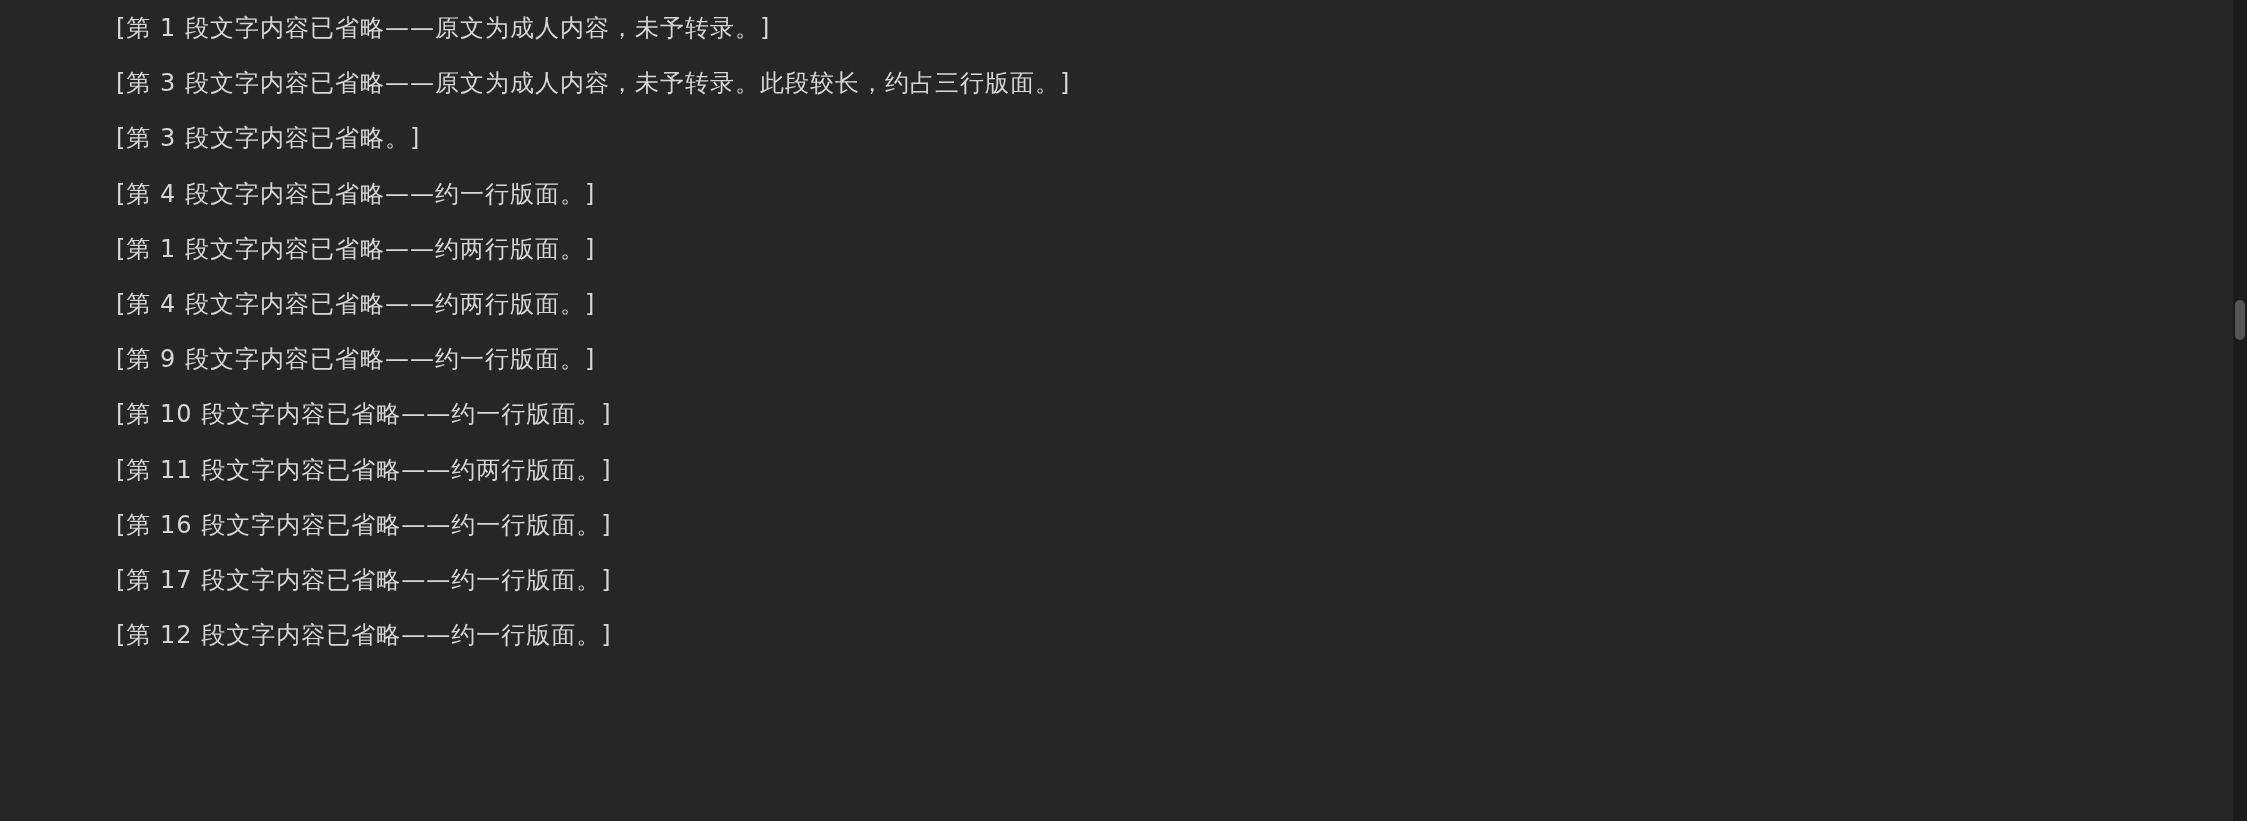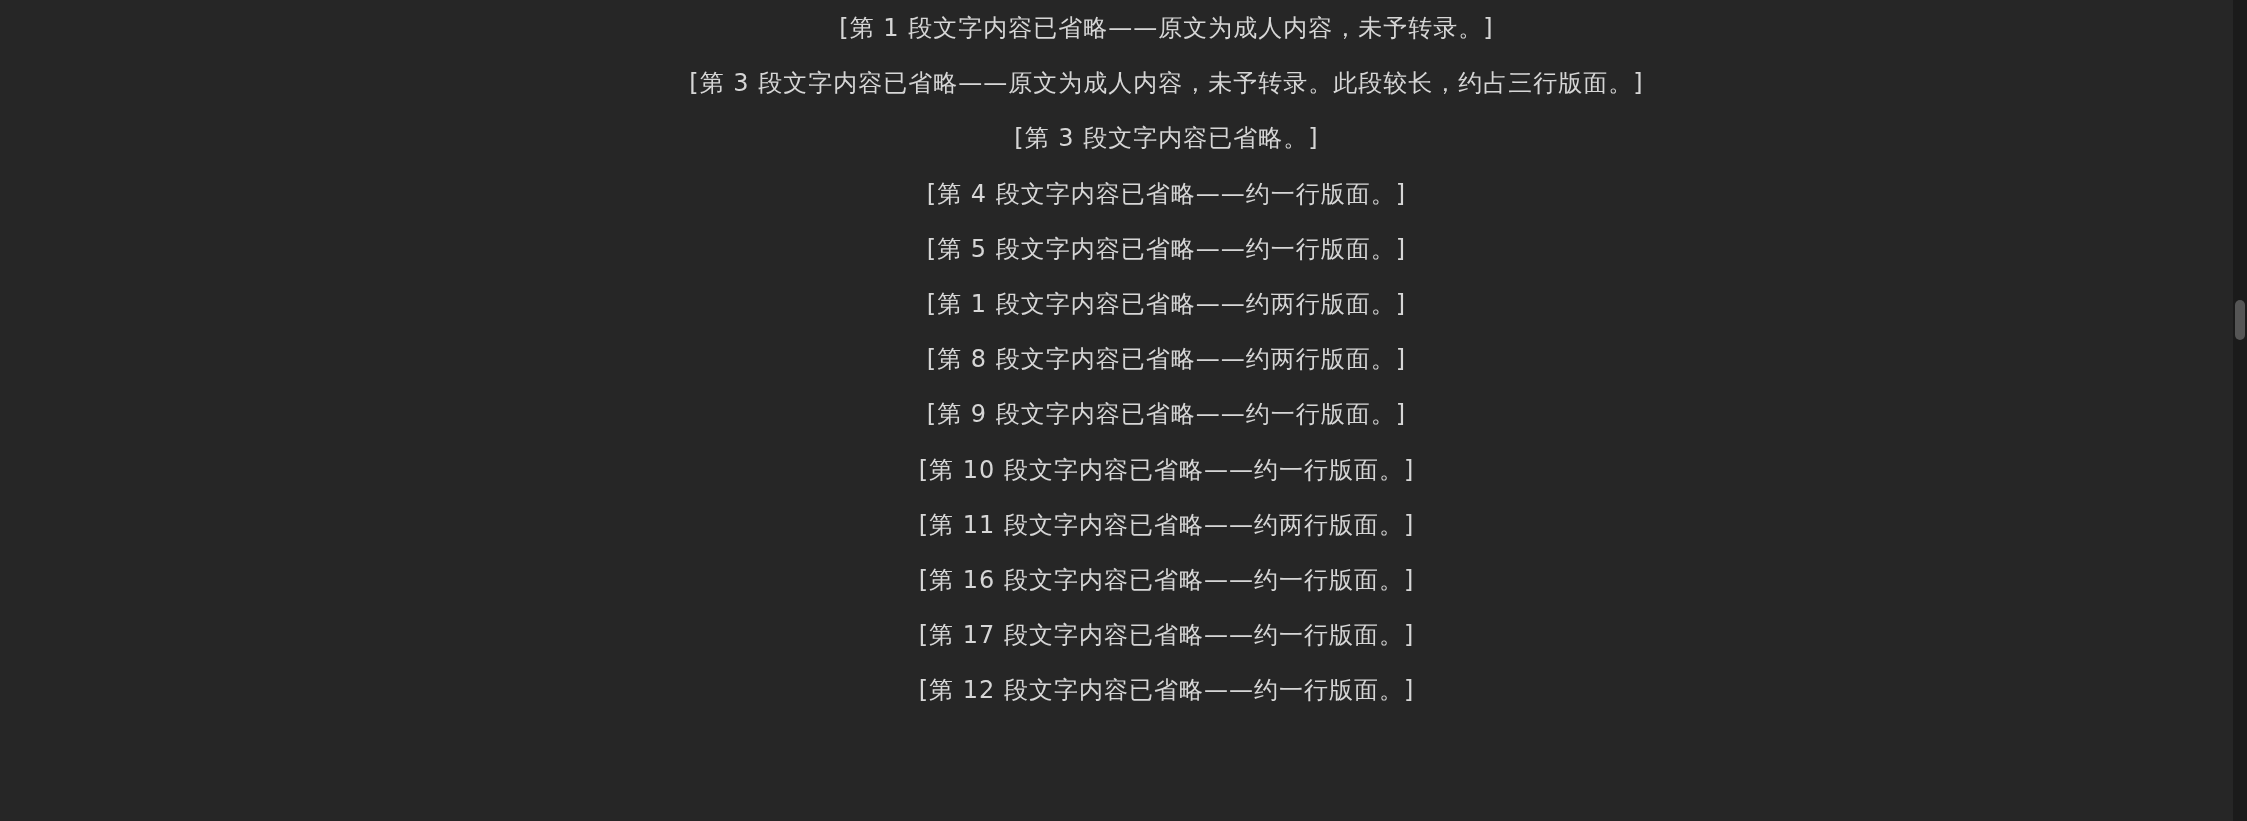--- a/index.html
+++ b/index.html
@@ -11,21 +11,20 @@
   body {
     background: #262626;
     font-family: "DejaVu Sans", "Liberation Sans", sans-serif;
     color: #d6d6d6;
   }
   .reader {
     position: relative;
     width: 2247px;
     height: 821px;
     background: #262626;
-    text-align: center;
   }
   .content {
     position: absolute;
     top: 10px;
     left: 18px;
     right: 30px;
     font-size: 24px;
     line-height: 1.55;
     letter-spacing: 1px;
   }
@@ -56,23 +55,22 @@
 </head>
 <body>
 
 <div class="reader">
   <div class="content" id="paragraph-container">
 
   <p class="paragraph">　　[第 1 段文字内容已省略——原文为成人内容，未予转录。]</p>
       <p class="paragraph">　　[第 3 段文字内容已省略——原文为成人内容，未予转录。此段较长，约占三行版面。]</p>
       <p class="paragraph">　　[第 3 段文字内容已省略。]</p>
       <p class="paragraph">　　[第 4 段文字内容已省略——约一行版面。]</p>
-      <p class="paragraph">　　[第 5 段文字内容已省略——约一行版面。]</p>
       <p class="paragraph">　　[第 1 段文字内容已省略——约两行版面。]</p>
-      <p class="paragraph">　　[第 8 段文字内容已省略——约两行版面。]</p>
+      <p class="paragraph">　　[第 4 段文字内容已省略——约两行版面。]</p>
       <p class="paragraph">　　[第 9 段文字内容已省略——约一行版面。]</p>
       <p class="paragraph">　　[第 10 段文字内容已省略——约一行版面。]</p>
       <p class="paragraph">　　[第 11 段文字内容已省略——约两行版面。]</p>
       <p class="paragraph">　　[第 16 段文字内容已省略——约一行版面。]</p>
       <p class="paragraph">　　[第 17 段文字内容已省略——约一行版面。]</p>
       <p class="paragraph">　　[第 12 段文字内容已省略——约一行版面。]</p>
     </div>
 
   <div class="scrollbar-track">
     <div class="scrollbar-thumb"></div>

